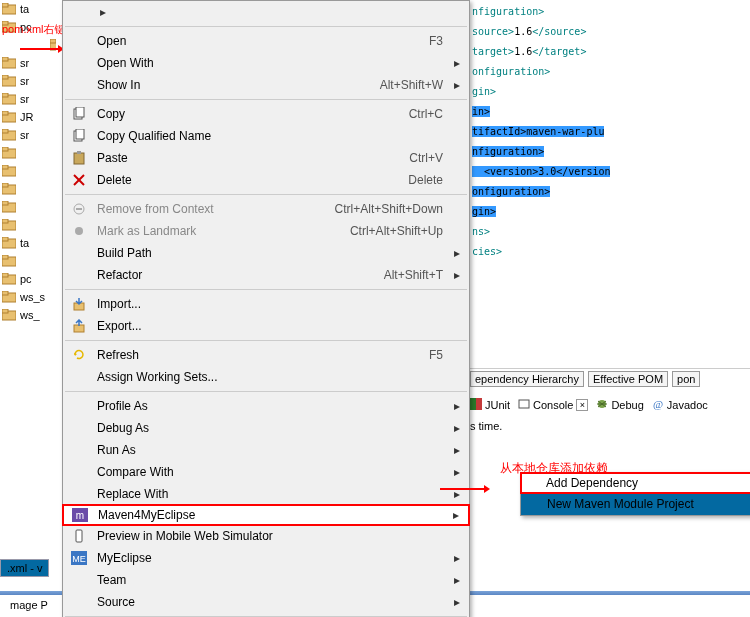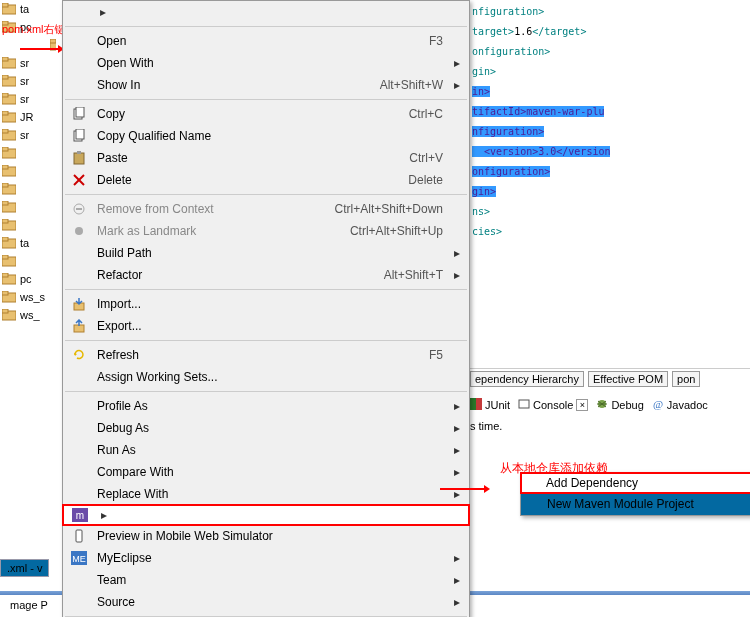--- a/index.html
+++ b/index.html
@@ -13,21 +13,21 @@
 .menu-item { display: flex; align-items: center; height: 22px; padding: 0 6px; cursor: default; }
 .menu-item.disabled { color: #888; }
 .menu-item.highlighted { background: #fff; border: 2px solid #ff0000; margin: -1px; position: relative; z-index: 2; }
 .menu-icon { width: 20px; height: 16px; display: inline-flex; align-items: center; justify-content: center; flex-shrink: 0; }
 .menu-label { flex: 1; padding-left: 8px; }
 .menu-shortcut { color: #555; padding-right: 8px; }
 .menu-arrow { width: 12px; text-align: center; color: #333; }
 .menu-sep { height: 1px; background: #ccc; margin: 3px 2px; }
 .editor { position: absolute; left: 470px; top: 0; right: 0; font-family: Consolas, monospace; font-size: 10px; line-height: 20px; padding: 2px; }
 .editor .line { white-space: pre; }
-.sel { background: #3399ff; color: #4c1d95; }
+.sel { background: #3399ff; color: #000000; }
 .tag { color: #008080; }
 .txt { color: #000; }
 .tabs-row { position: absolute; left: 470px; top: 368px; right: 0; display: flex; gap: 4px; font-size: 11px; border-top: 1px solid #ccc; padding-top: 2px; }
 .tablike { border: 1px solid #999; padding: 1px 4px; background: #f5f5f5; white-space: nowrap; }
 .console-row { position: absolute; left: 470px; top: 398px; right: 0; display: flex; gap: 8px; font-size: 11px; align-items: center; }
 .console-row .citem { display: flex; align-items: center; gap: 3px; white-space: nowrap; }
 .console-row .closebtn { border: 1px solid #999; width: 12px; height: 12px; font-size: 9px; text-align: center; line-height: 10px; }
 .console-text { position: absolute; left: 470px; top: 420px; font-size: 11px; }
 .annotation-2 { position: absolute; left: 500px; top: 460px; color: #ff0000; font-size: 12px; z-index: 20; }
 .arrow-2 { position: absolute; left: 440px; top: 488px; width: 48px; height: 2px; background: #ff0000; z-index: 15; }
@@ -355,20 +355,21 @@
       <span class="menu-shortcut"></span>
       <span class="menu-arrow">▸</span>
     </div>
     <div class="menu-item highlighted">
       <span class="menu-icon">
         <svg width="16" height="14">
           <rect x="0" y="0" width="16" height="14" fill="#6a4ba8"></rect>
           <text x="8" y="11" text-anchor="middle" fill="#fff" font-size="10" font-family="sans-serif">m</text>
         </svg>
       </span>
+      <span class="menu-label">Maven4MyEclipse</span>
       <span class="menu-shortcut"></span>
       <span class="menu-arrow">▸</span>
     </div>
     <div class="menu-item">
       <span class="menu-icon">
         <svg width="14" height="14">
           <rect x="4" y="1" width="6" height="12" rx="1" fill="#fff" stroke="#555"></rect>
         </svg>
       </span>
       <span class="menu-label">Preview in Mobile Web Simulator</span>
@@ -396,20 +397,21 @@
       <span class="menu-icon"></span>
       <span class="menu-label">Source</span>
       <span class="menu-shortcut"></span>
       <span class="menu-arrow">▸</span>
     </div>
     <div class="menu-sep"></div>
   </div>
 
 <div class="editor" id="editor">
     <div class="line"><span class="tag">nfiguration&gt;</span></div>
+    <div class="line"><span class="tag">source&gt;</span><span class="txt">1.6</span><span class="tag">&lt;/source&gt;</span></div>
     <div class="line"><span class="tag">target&gt;</span><span class="txt">1.6</span><span class="tag">&lt;/target&gt;</span></div>
     <div class="line"><span class="tag">onfiguration&gt;</span></div>
     <div class="line"><span class="tag">gin&gt;</span></div>
     <div class="line"><span class="sel">in&gt;</span></div>
     <div class="line"><span class="sel">tifactId&gt;maven-war-plu</span></div>
     <div class="line"><span class="sel">nfiguration&gt;</span></div>
     <div class="line"><span class="sel">  &lt;version&gt;3.0&lt;/version</span></div>
     <div class="line"><span class="sel">onfiguration&gt;</span></div>
     <div class="line"><span class="sel">gin&gt;</span></div>
     <div class="line"><span class="tag">ns&gt;</span></div>

